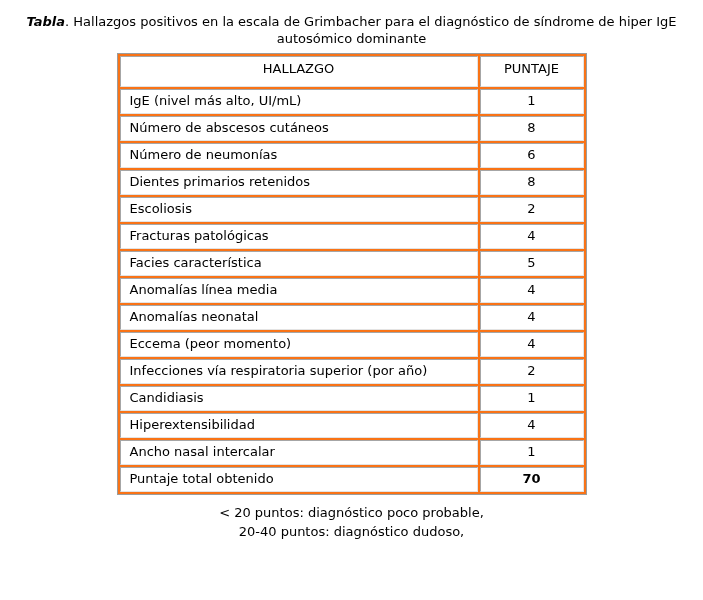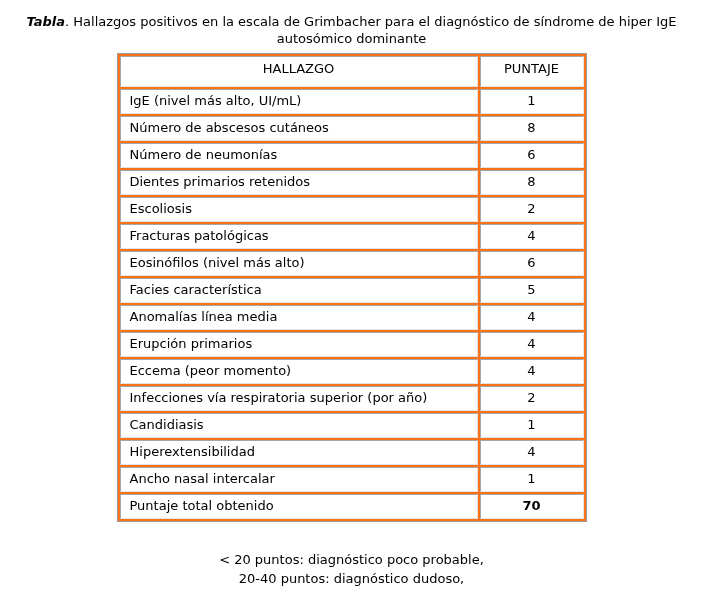--- a/index.html
+++ b/index.html
@@ -51,21 +51,21 @@
     padding: 3px 4px 4px 4px;
   }
   .score-table td.c1 {
     text-align: left;
     padding-left: 9px;
     padding-right: 12px;
   }
   .score-table td.c2 { text-align: center; }
   .score-table td.bold { font-weight: bold; }
   .footer {
-    margin-top: 28px;
+    margin-top: 8px;
     text-align: center;
     line-height: 19px;
   }
 </style>
 </head>
 <body>
 
 <div class="caption">
   <span class="bold">Tabla</span><span>. Hallazgos positivos en la escala de Grimbacher para el diagnóstico de síndrome de hiper IgE</span><br>
   <span>autosómico dominante</span>
@@ -101,33 +101,29 @@
       </tr>
       <tr>
         <td class="c1">Escoliosis</td>
         <td class="c2">2</td>
       </tr>
       <tr>
         <td class="c1">Fracturas patológicas</td>
         <td class="c2">4</td>
       </tr>
       <tr>
-        <td class="c1">Eosinófilos (nivel más alto)</td>
-        <td class="c2">6</td>
-      </tr>
-      <tr>
         <td class="c1">Facies característica</td>
         <td class="c2">5</td>
       </tr>
       <tr>
         <td class="c1">Anomalías línea media</td>
         <td class="c2">4</td>
       </tr>
       <tr>
-        <td class="c1">Erupción primarios</td>
+        <td class="c1">Anomalías neonatal</td>
         <td class="c2">4</td>
       </tr>
       <tr>
         <td class="c1">Eccema (peor momento)</td>
         <td class="c2">4</td>
       </tr>
       <tr>
         <td class="c1">Infecciones vía respiratoria superior (por año)</td>
         <td class="c2">2</td>
       </tr>

